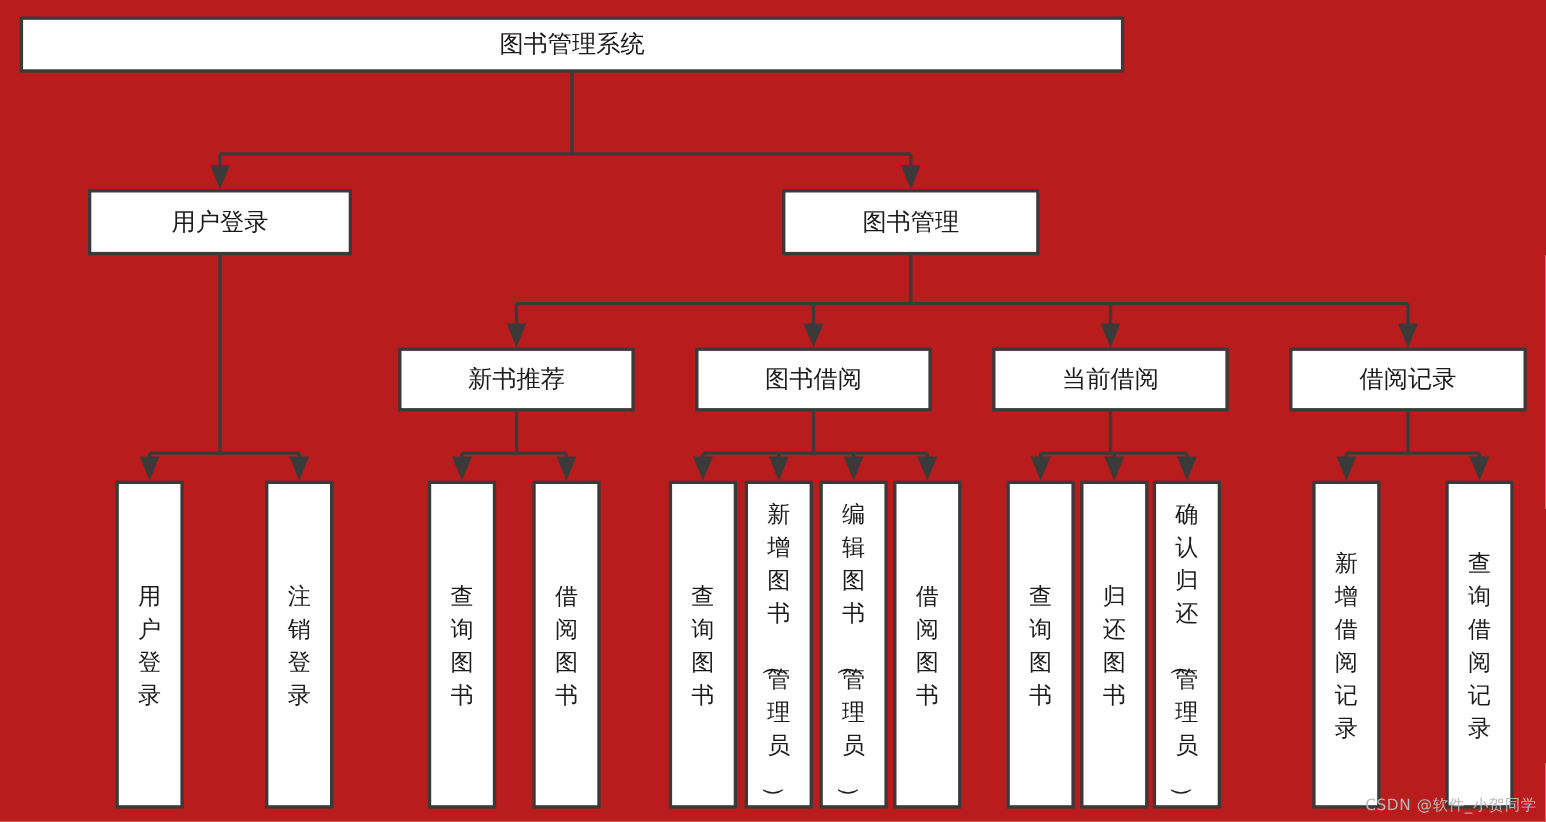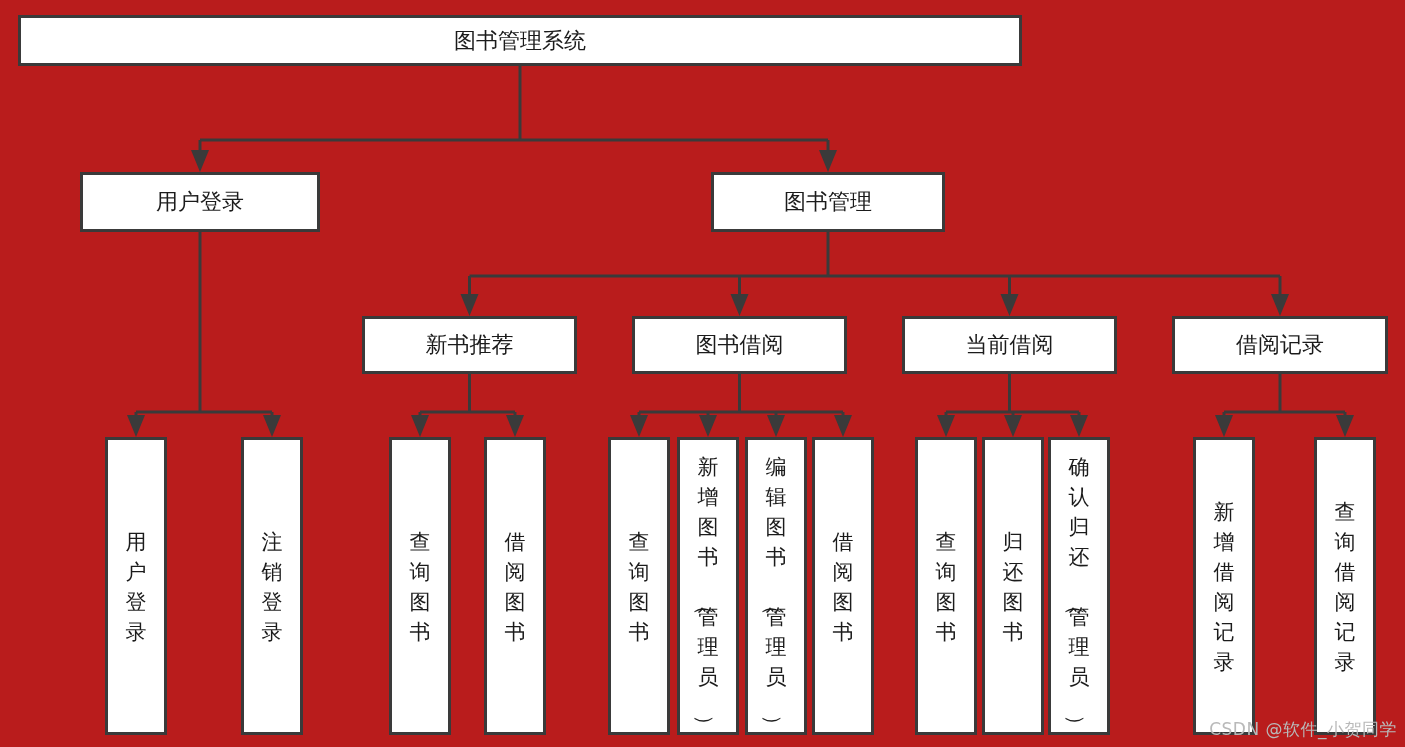--- a/index.html
+++ b/index.html
@@ -54,21 +54,21 @@
     fill: #1b1b1b;
     font-family: "DejaVu Sans", "Liberation Sans", sans-serif;
     font-size: 21px;
     text-anchor: middle;
   }
   .watermark {
     position: absolute;
     right: 8px;
     bottom: 6px;
     font-family: "DejaVu Sans", "Liberation Sans", sans-serif;
-    font-size: 17px;
+    font-size: 14px;
     color: #b9b9b9;
     letter-spacing: 0.5px;
     white-space: nowrap;
     user-select: none;
   }
 </style>
 </head>
 <body>
 
 <div id="diagram-root">

